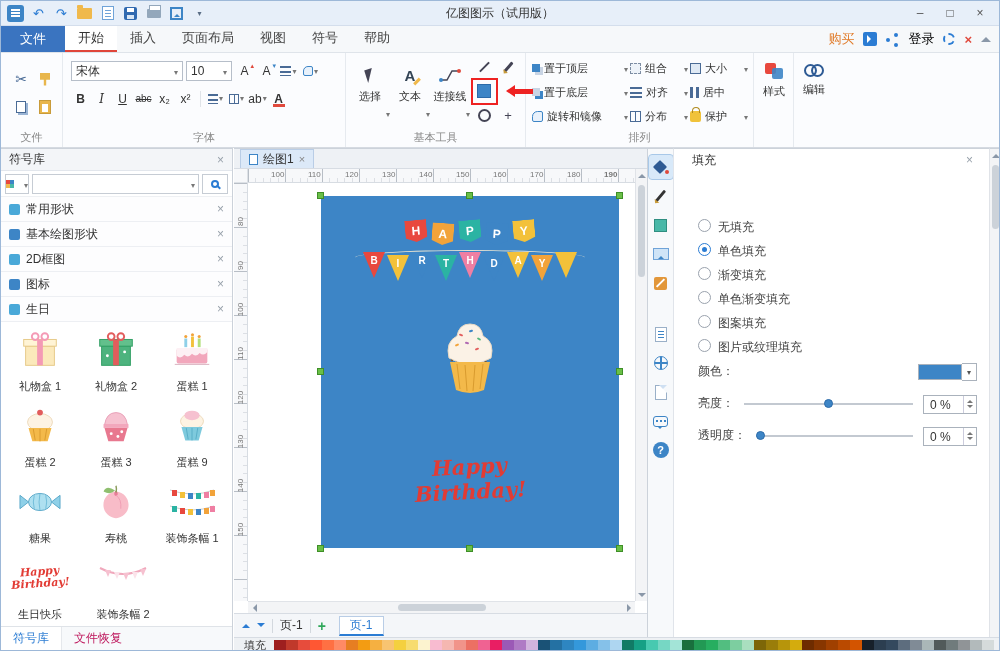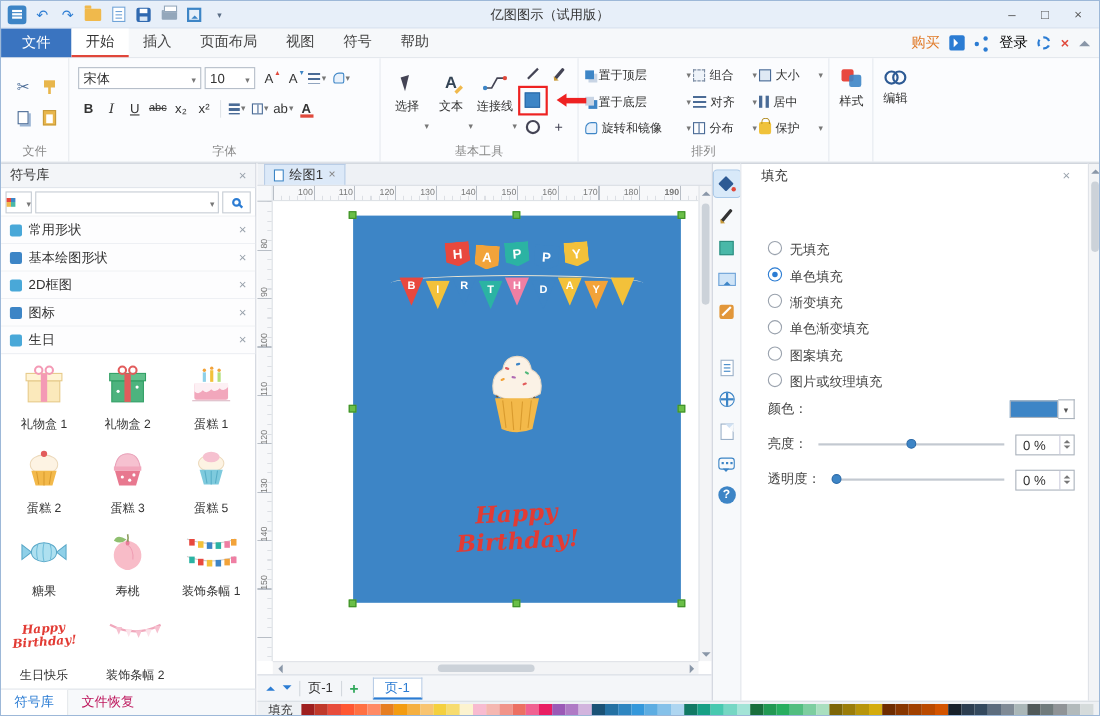--- a/index.html
+++ b/index.html
@@ -570,21 +570,21 @@
       </div>
       <div class="cell" style="left:155px;top:76px">
         <div class="thumb">
             <svg width="46" height="46" viewBox="0 0 48 48">
               <ellipse cx="24" cy="19" rx="12" ry="8" fill="#fdf3e3" stroke="#ecd9bb"></ellipse>
               <ellipse cx="24" cy="13" rx="8" ry="5" fill="#f6c1d0"></ellipse>
               <path d="M13 25 h22 l-4 14 h-14 z" fill="#7ecadd"></path>
               <path d="M18 26 l2 12 M24 26 v13 M30 26 l-2 12" stroke="#58aec7" stroke-width="1"></path>
             </svg>
           </div>
-        <div class="cap">蛋糕 5</div>
+        <div class="cap">蛋糕 9</div>
       </div>
       <div class="cell" style="left:3px;top:152px">
         <div class="thumb">
             <svg width="48" height="42" viewBox="0 0 48 44">
               <path d="M12 22 L3 15 v14 z" fill="#8fd0e8" stroke="#5aa8c8"></path>
               <path d="M36 22 L45 15 v14 z" fill="#8fd0e8" stroke="#5aa8c8"></path>
               <ellipse cx="24" cy="22" rx="12" ry="9" fill="#aee0f0" stroke="#5aa8c8"></ellipse>
               <path d="M18 15 q-2 7 0 14 M24 13 q-2 9 0 18 M30 15 q2 7 0 14" stroke="#6fbcd8" fill="none"></path>
             </svg>
           </div>

